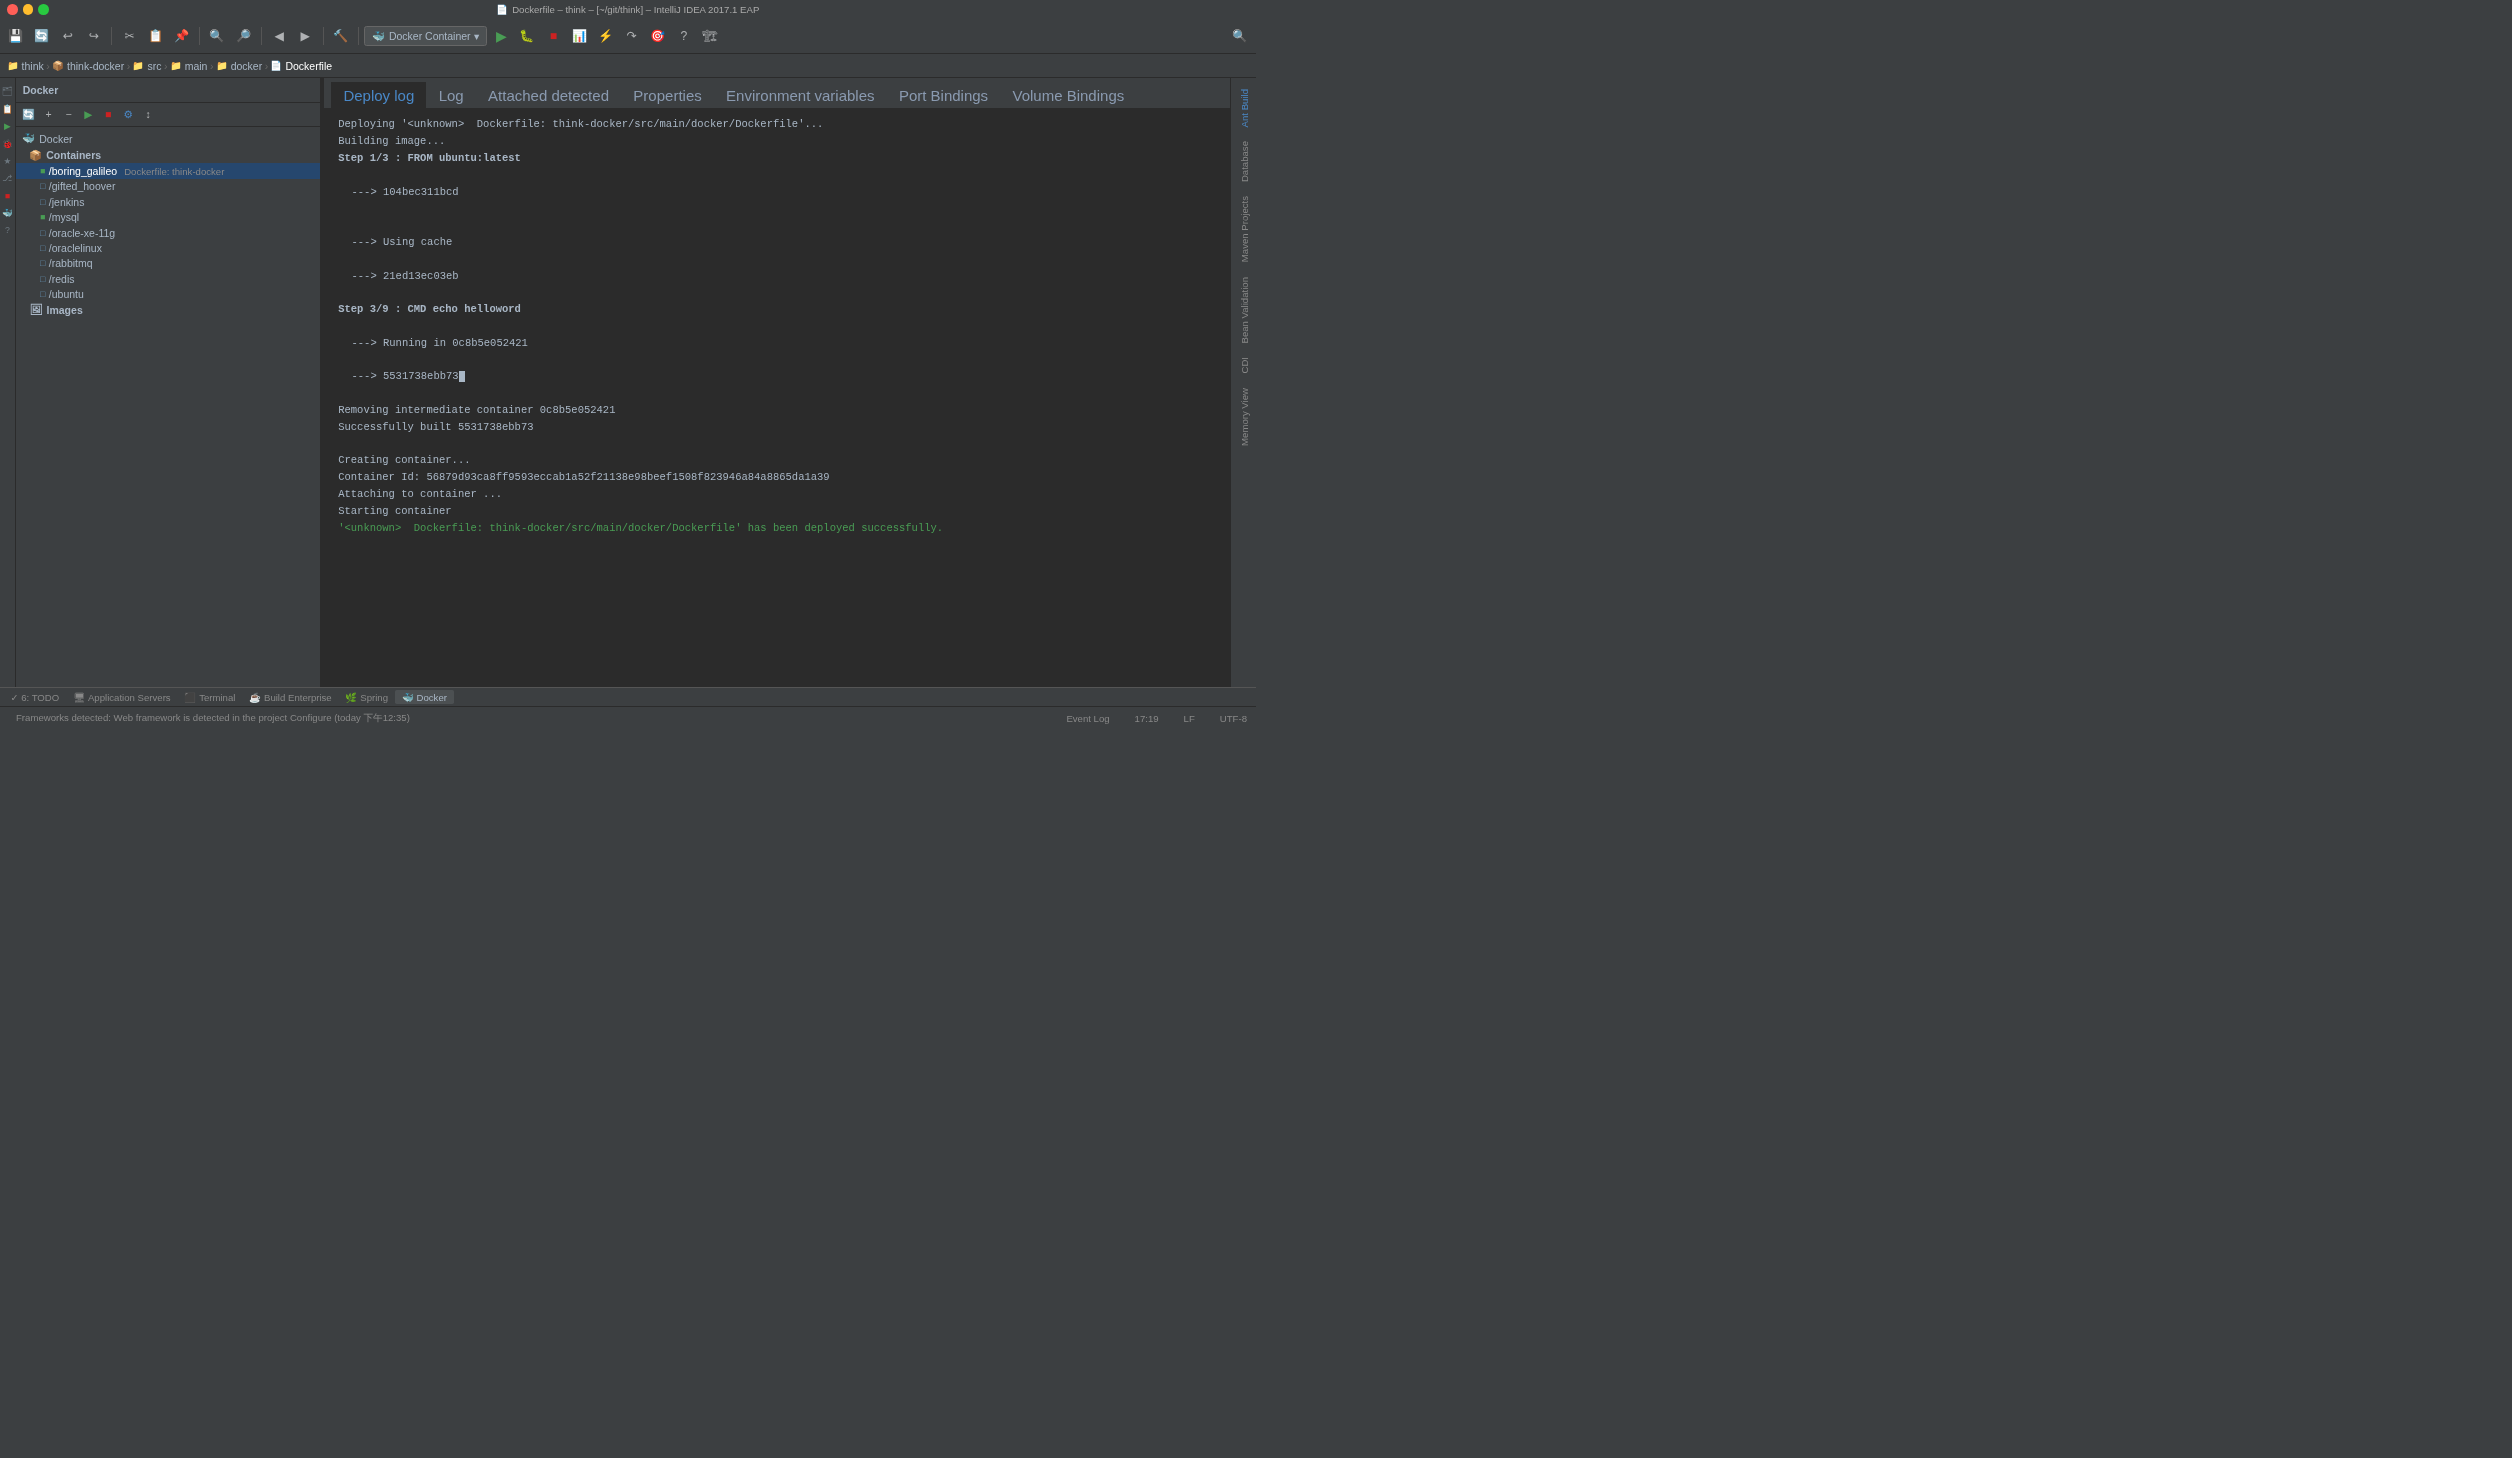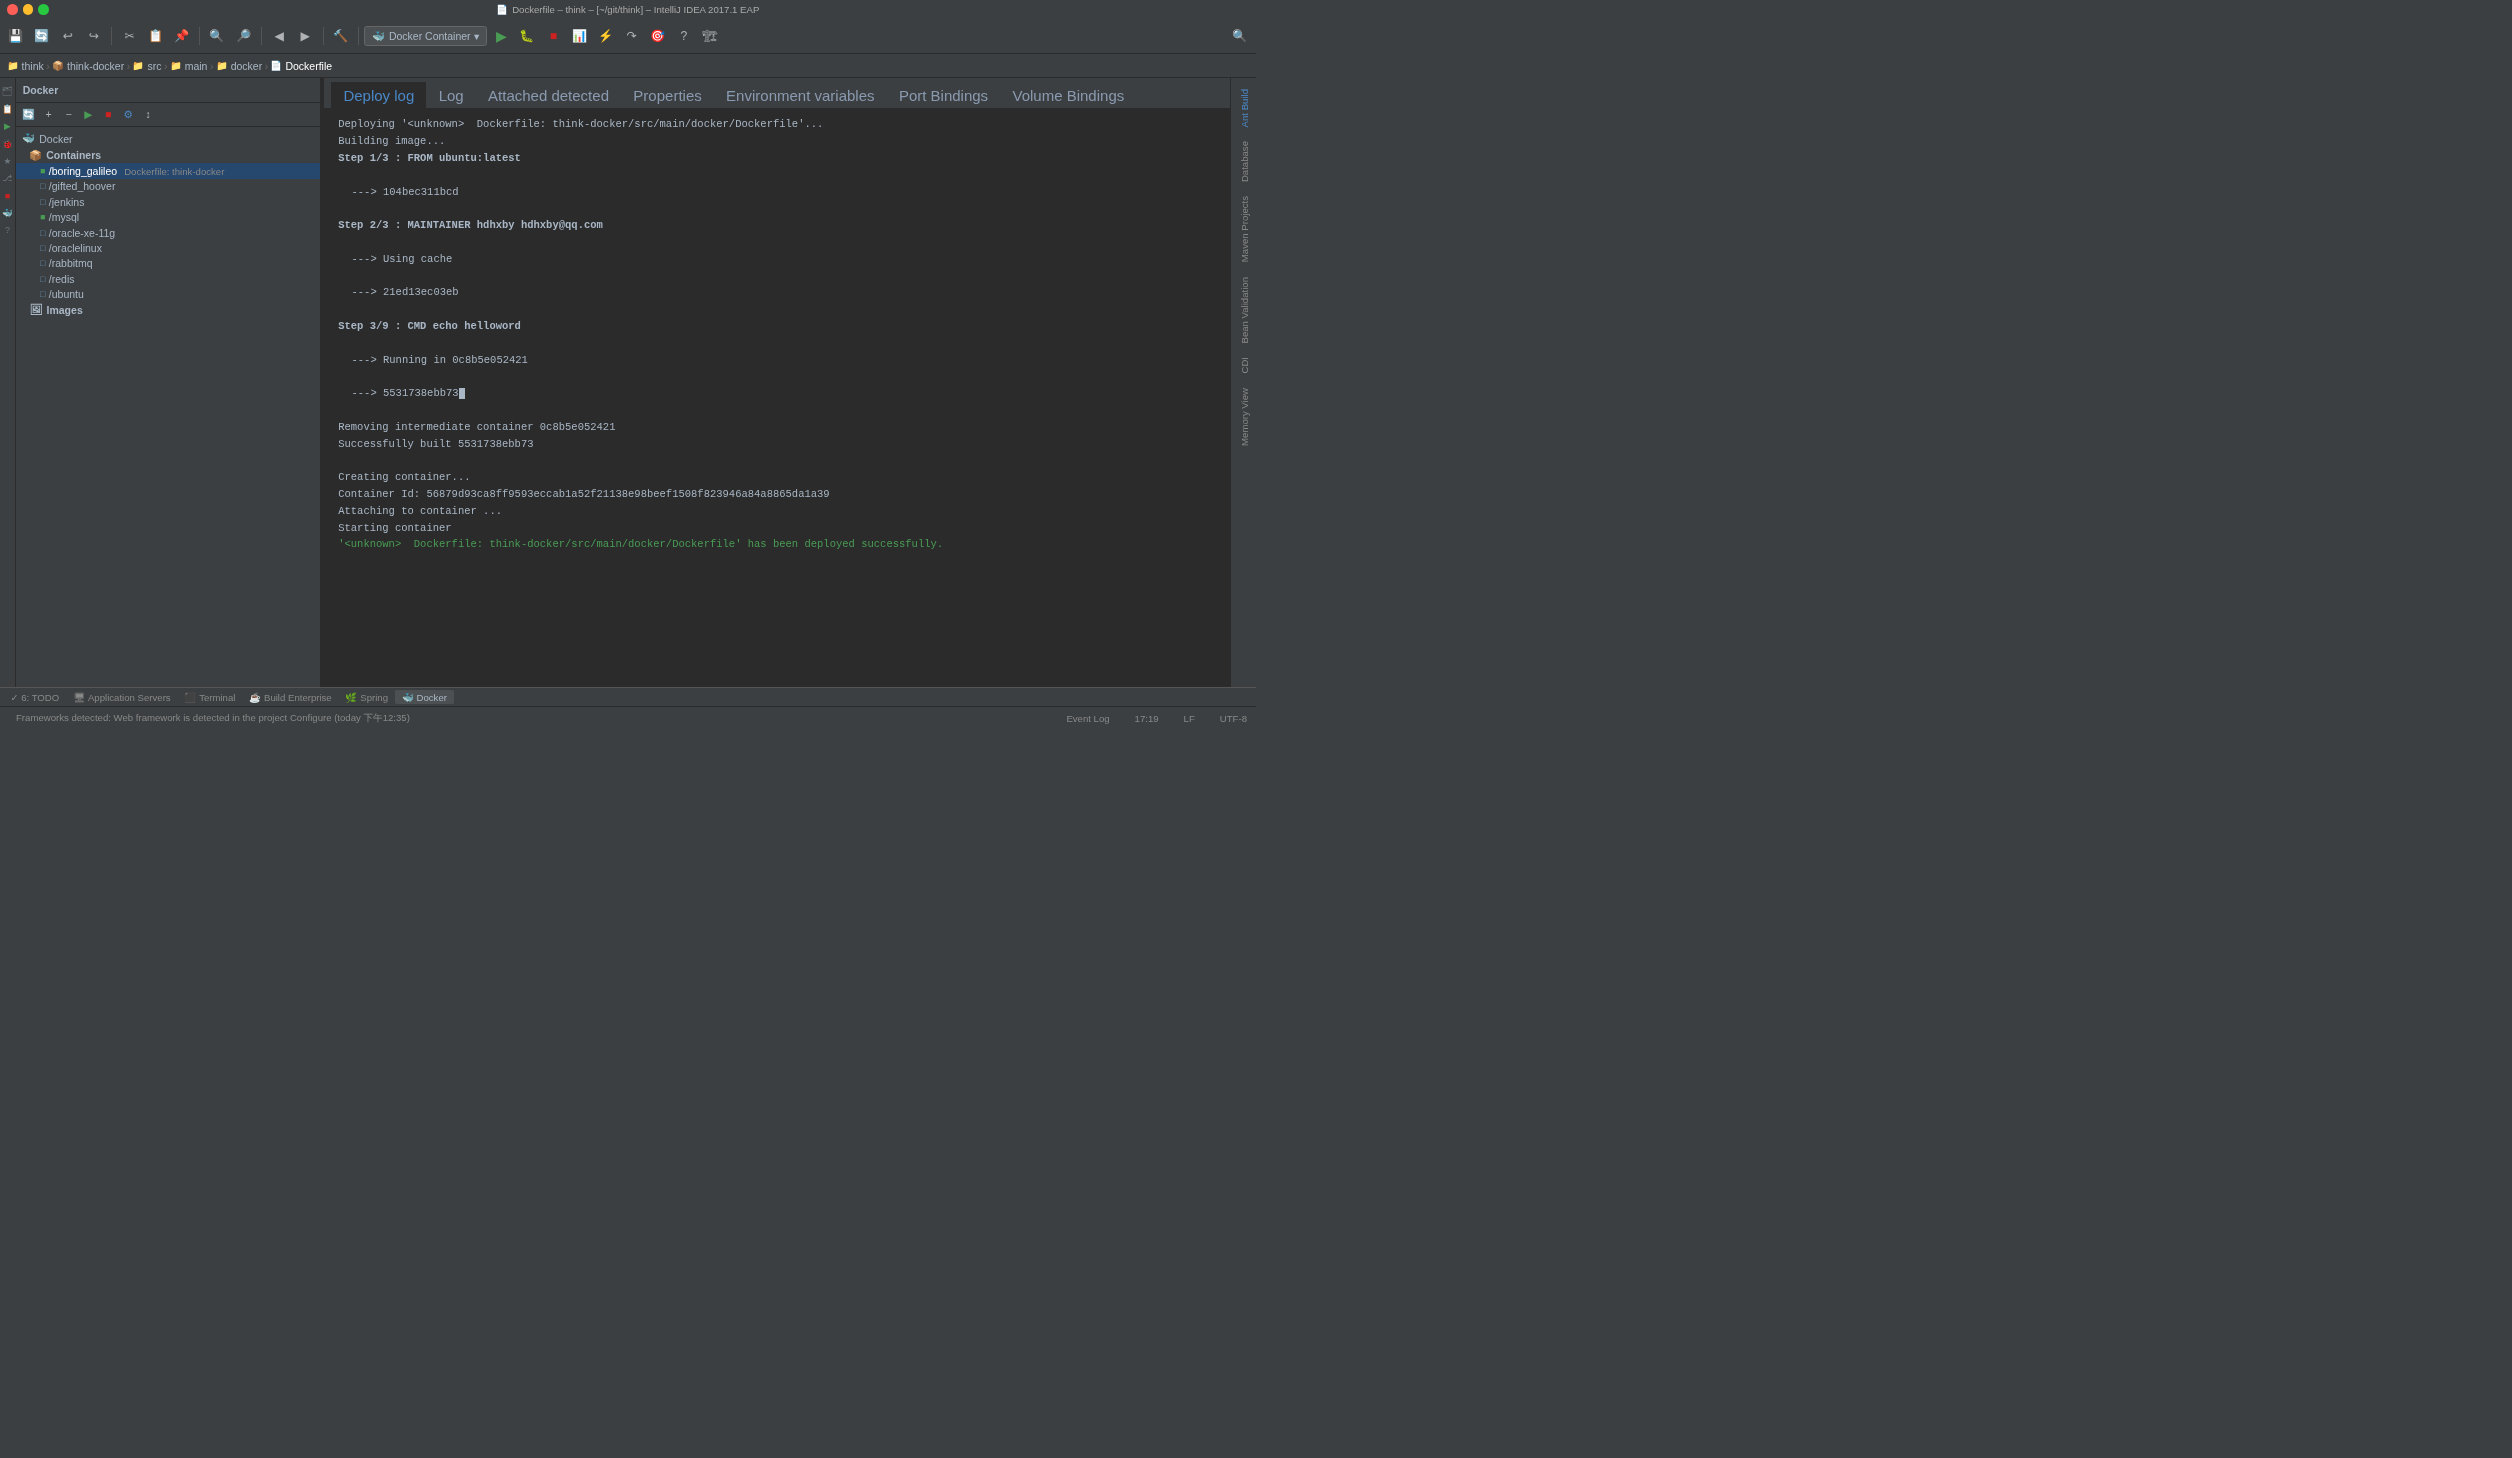--- a/index.html
+++ b/index.html
@@ -558,21 +558,20 @@
         </div>
       </div>
 
       <div class="log-content">
         <div class="log-line info">Deploying '&lt;unknown&gt;  Dockerfile: think-docker/src/main/docker/Dockerfile'...</div>
         <div class="log-line info">Building image...</div>
         <div class="log-line step">Step 1/3 : FROM ubuntu:latest</div>
         <div class="log-line">&nbsp;</div>
         <div class="log-line arrow"> ---&gt; 104bec311bcd</div>
         <div class="log-line">&nbsp;</div>
-        <div class="log-line step">Step 2/3 : MAINTAINER hdhxby hdhxby@qq.com</div>
         <div class="log-line">&nbsp;</div>
         <div class="log-line arrow"> ---&gt; Using cache</div>
         <div class="log-line">&nbsp;</div>
         <div class="log-line arrow"> ---&gt; 21ed13ec03eb</div>
         <div class="log-line">&nbsp;</div>
         <div class="log-line step">Step 3/9 : CMD echo helloword</div>
         <div class="log-line">&nbsp;</div>
         <div class="log-line arrow"> ---&gt; Running in 0c8b5e052421</div>
         <div class="log-line">&nbsp;</div>
         <div class="log-line arrow"> ---&gt; 5531738ebb73<span class="cursor-blink"></span></div>

